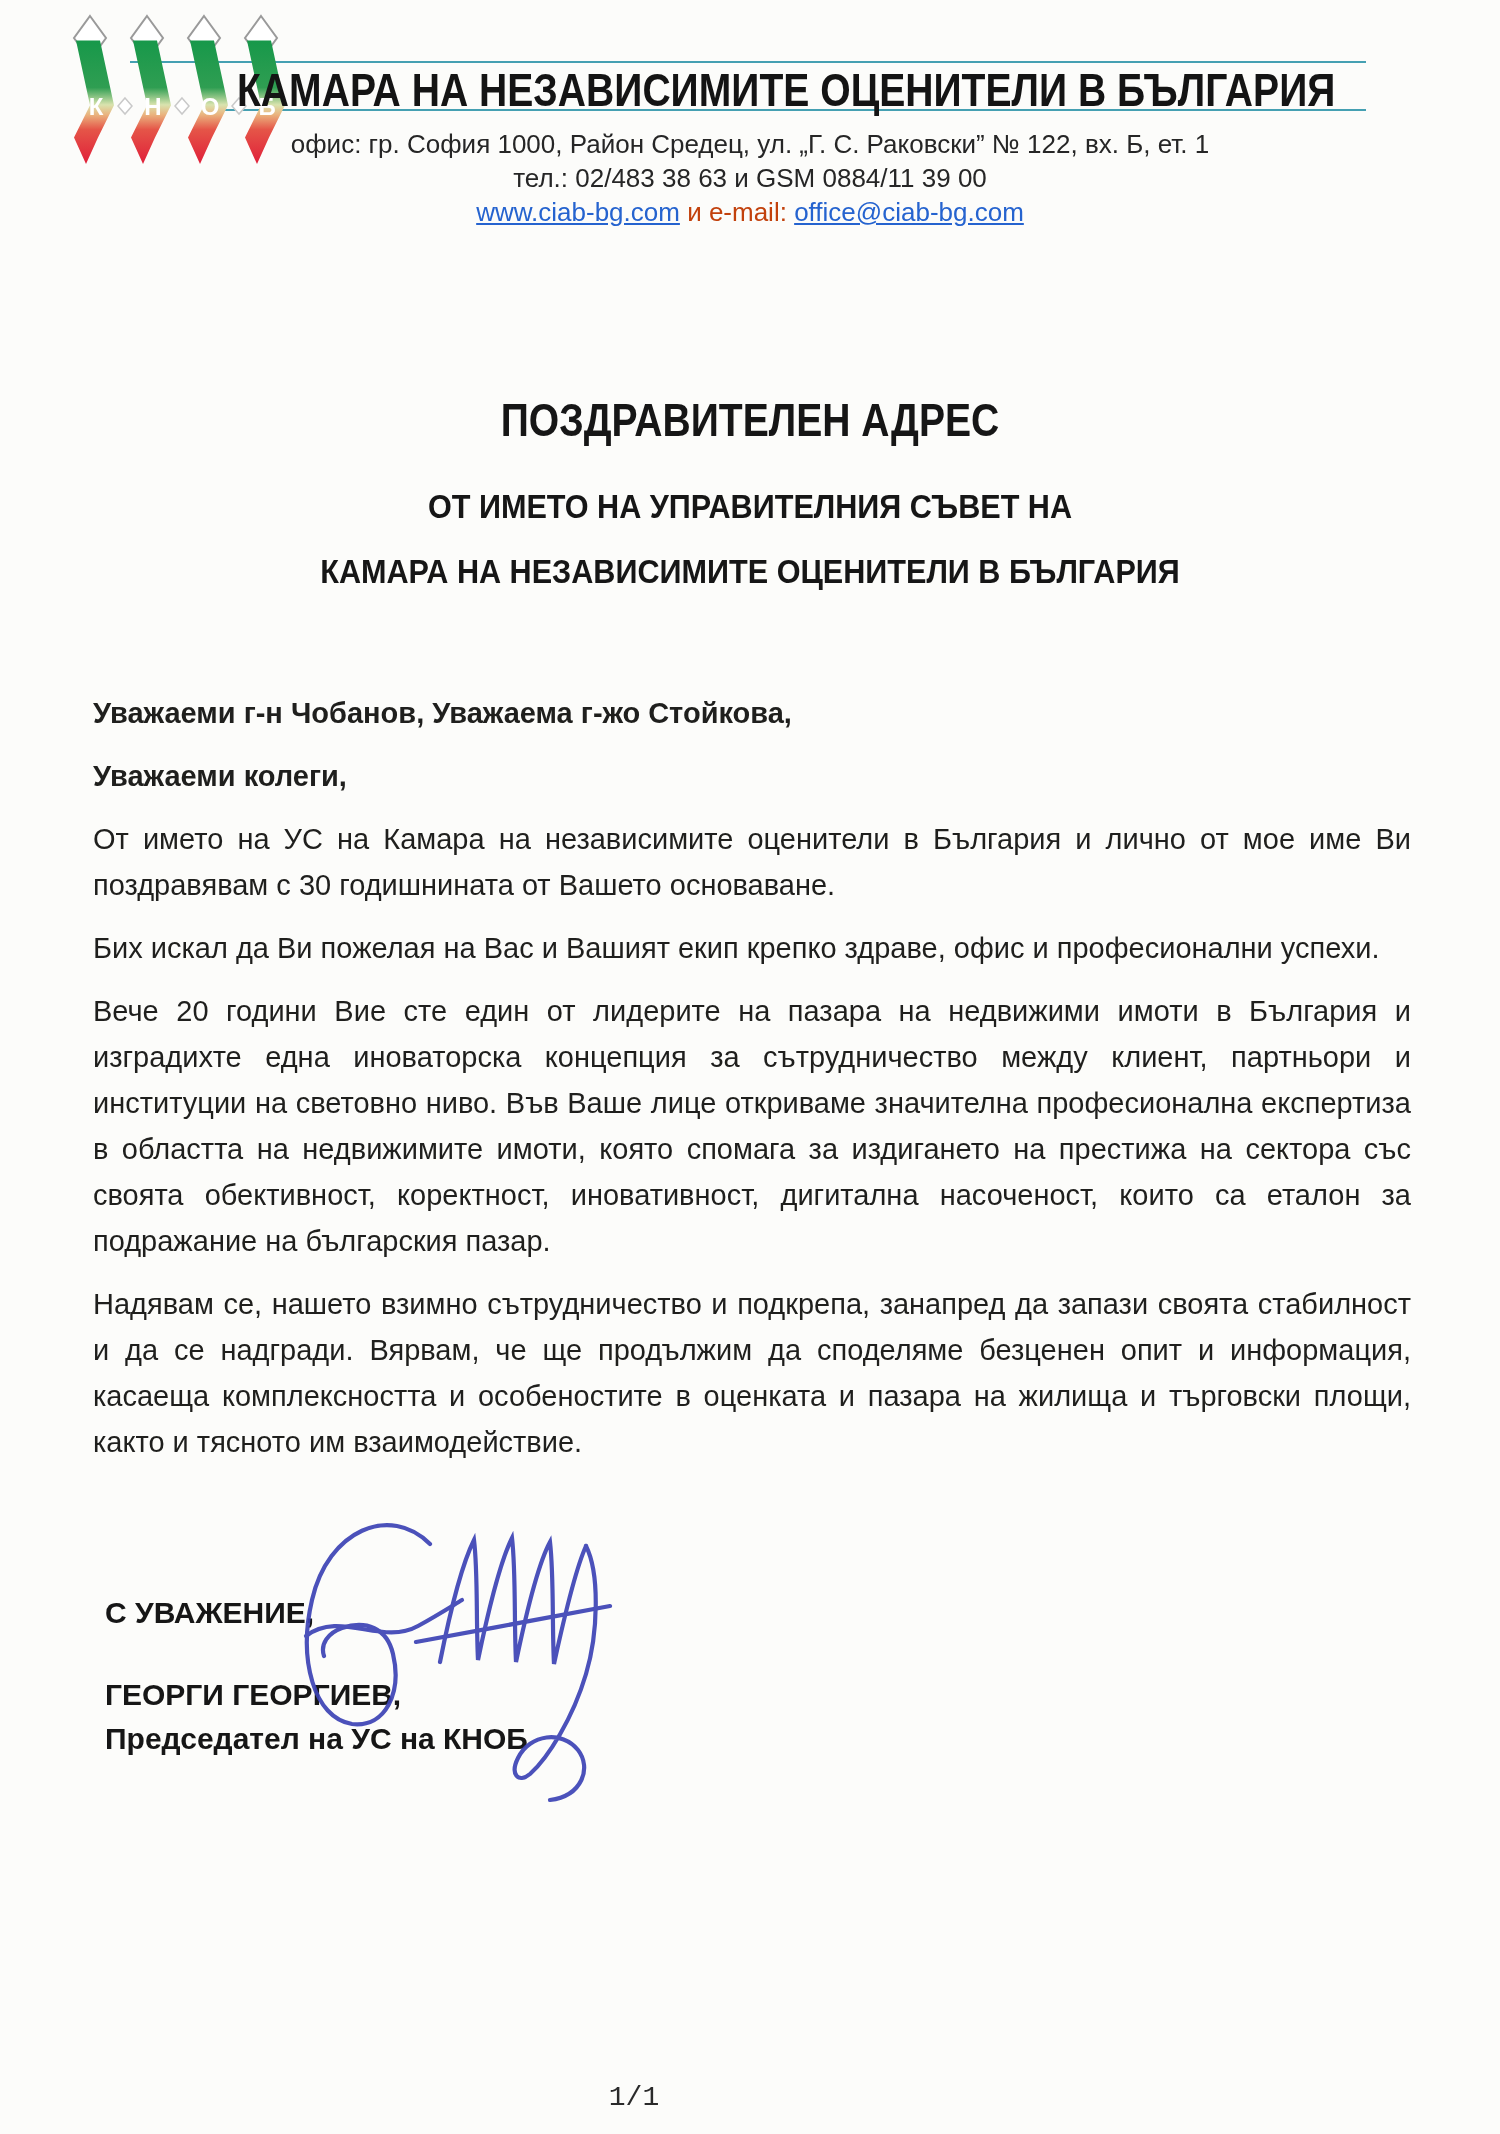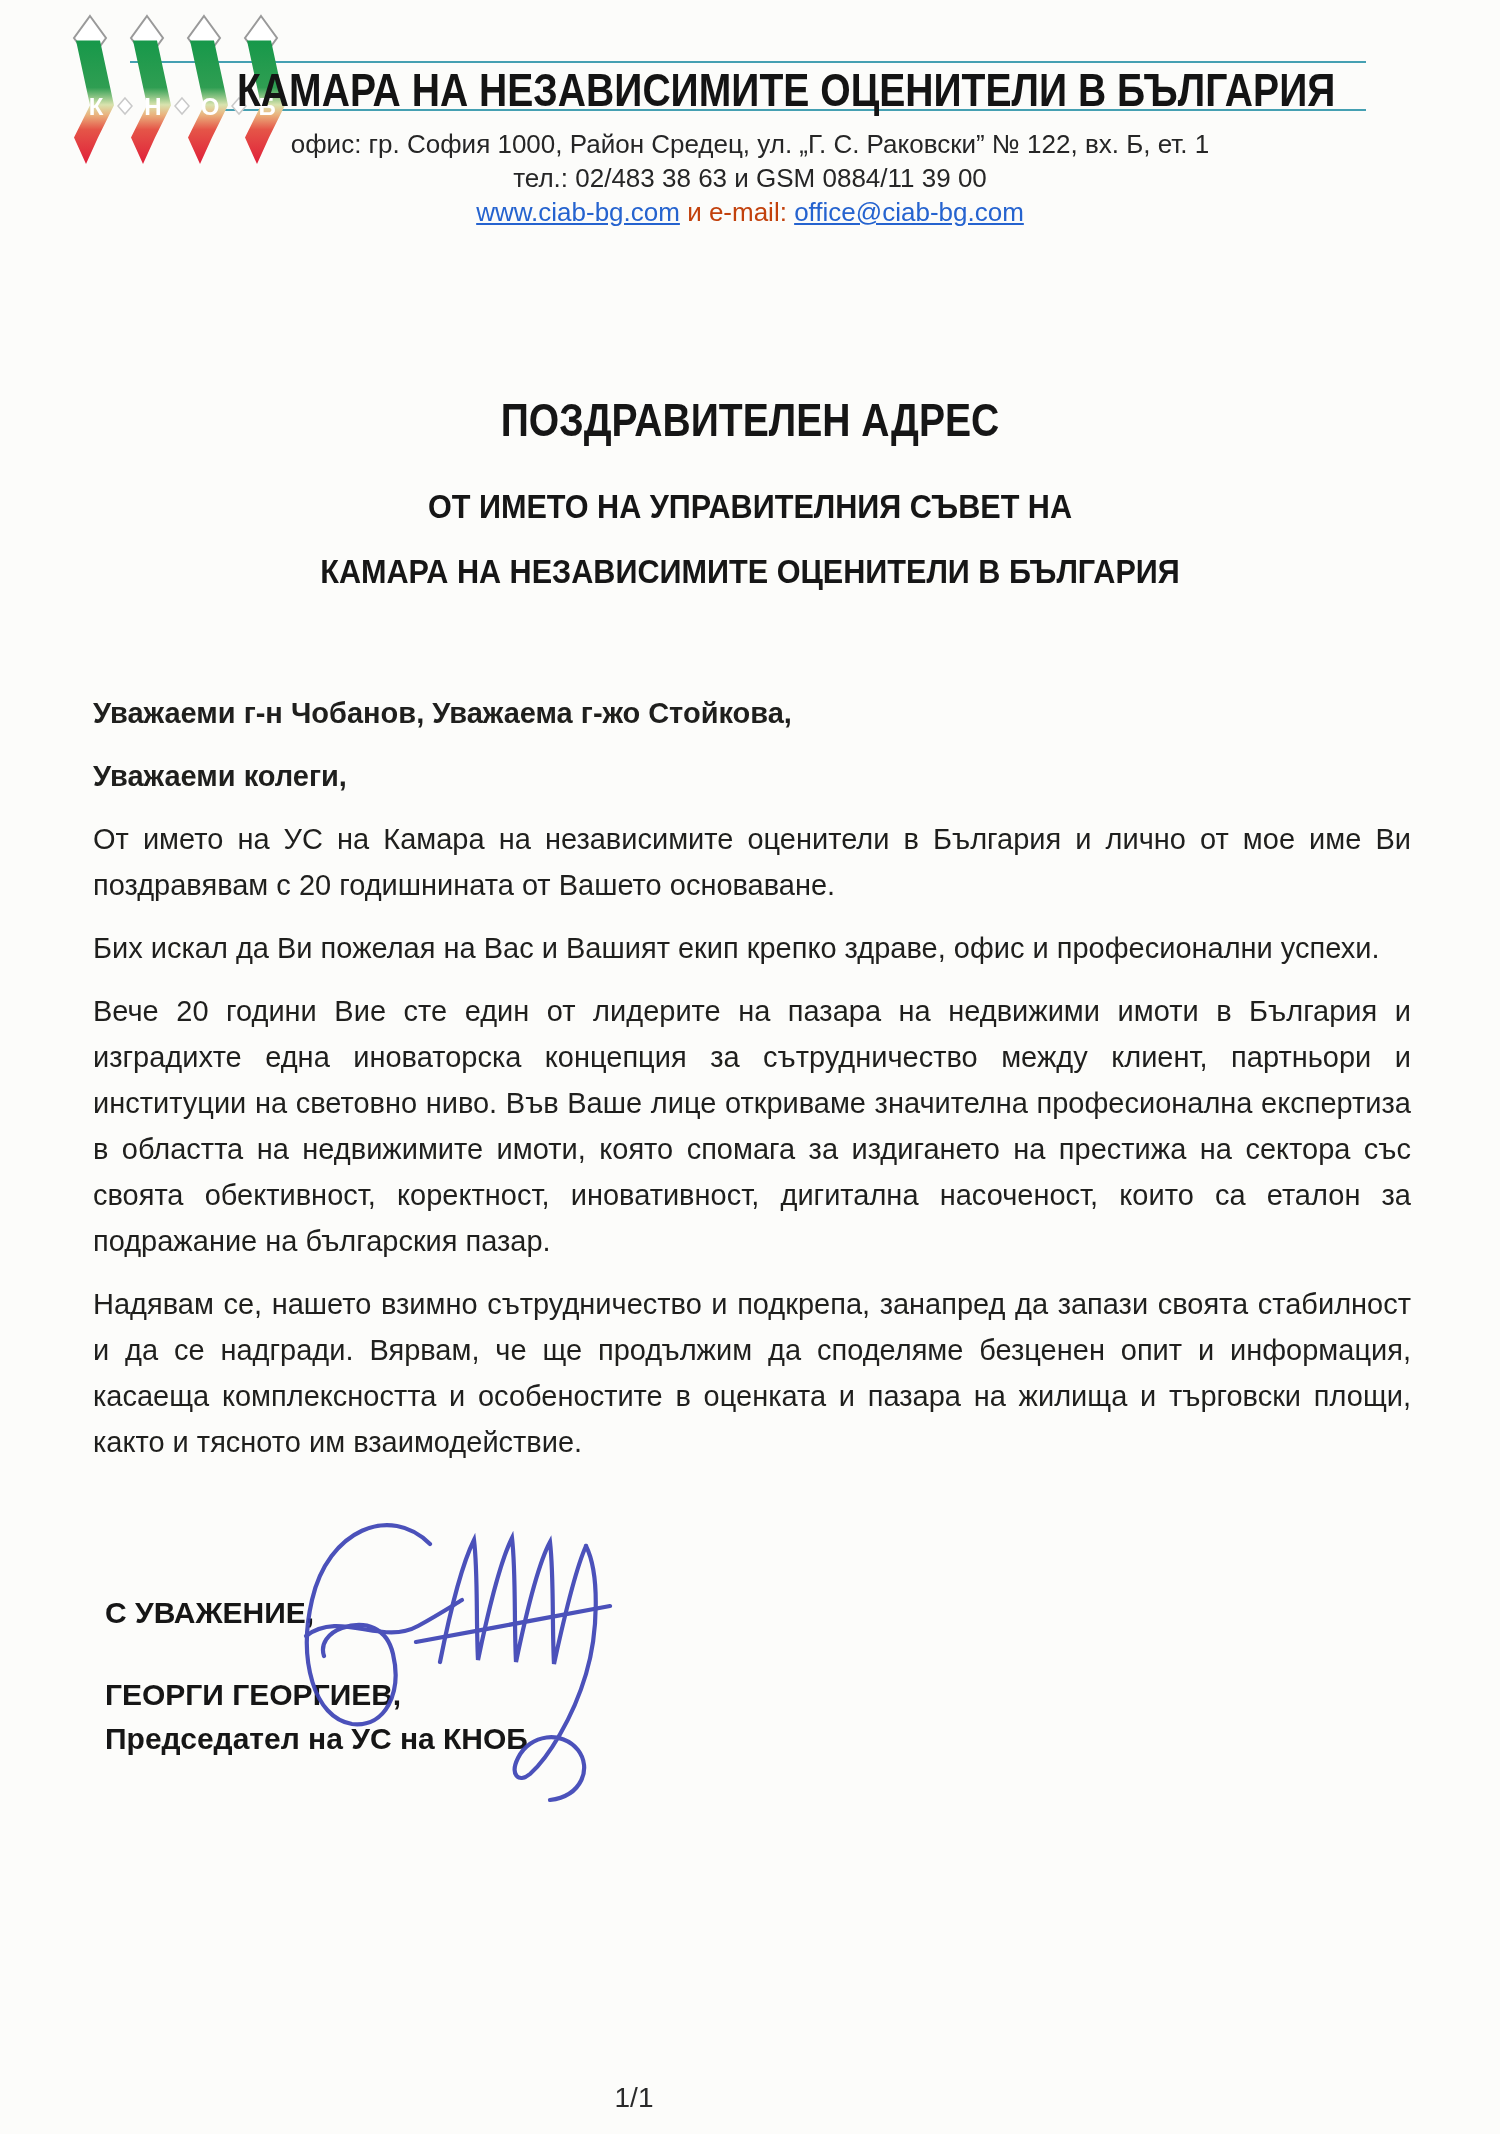--- a/index.html
+++ b/index.html
@@ -43,21 +43,21 @@
   }
   .letter p{margin:0 0 17px 0;}
   .letter p.salut{font-weight:bold;text-align:left;}
   
   .sig-closing{position:absolute;left:105px;top:1596px;font-size:30px;font-weight:bold;color:#161616;}
   .sig-block{position:absolute;left:105px;top:1673px;font-size:30px;font-weight:bold;color:#161616;line-height:44px;}
   .sig-ink{position:absolute;left:290px;top:1512px;width:330px;height:300px;pointer-events:none;}
   
   .footer{
     position:absolute;left:0;top:2082px;width:1268px;text-align:center;
-    font-family:Liberation Sans, sans-serif;font-size:28px;color:#2a2a2a;
+    font-family:Liberation Mono, monospace;font-size:28px;color:#2a2a2a;
   }
 </style>
 </head>
 <body>
 
 <div class="page">
 
   <div class="rule rule-top"></div>
   <div class="rule rule-bottom"></div>
 
@@ -111,21 +111,21 @@
     </div>
   </div>
 
   <div class="h-line h1">ПОЗДРАВИТЕЛЕН АДРЕС</div>
   <div class="h-line h2">ОТ ИМЕТО НА УПРАВИТЕЛНИЯ СЪВЕТ НА</div>
   <div class="h-line h3">КАМАРА НА НЕЗАВИСИМИТЕ ОЦЕНИТЕЛИ В БЪЛГАРИЯ</div>
 
   <div class="letter">
     <p class="salut">Уважаеми г-н Чобанов, Уважаема г-жо Стойкова,</p>
     <p class="salut">Уважаеми колеги,</p>
-    <p>От името на УС на Камара на независимите оценители в България и лично от мое име Ви поздравявам с 20 годишнината от Вашето основаване.</p>
+    <p>От името на УС на Камара на независимите оценители в България и лично от мое име Ви поздравявам с 30 годишнината от Вашето основаване.</p>
     <p>Бих искал да Ви пожелая на Вас и Вашият екип крепко здраве, офис и професионални успехи.</p>
     <p>Вече 20 години Вие сте един от лидерите на пазара на недвижими имоти в България и изградихте една иноваторска концепция за сътрудничество между клиент, партньори и институции на световно ниво. Във Ваше лице откриваме значителна професионална експертиза в областта на недвижимите имоти, която спомага за издигането на престижа на сектора със своята обективност, коректност, иновативност, дигитална насоченост, които са еталон за подражание на българския пазар.</p>
     <p>Надявам се, нашето взимно сътрудничество и подкрепа, занапред да запази своята стабилност и да се надгради. Вярвам, че ще продължим да споделяме безценен опит и информация, касаеща комплексността и особеностите в оценката и пазара на жилища и търговски площи, както и тясното им взаимодействие.</p>
   </div>
 
   <div class="sig-closing">С УВАЖЕНИЕ,</div>
   <div class="sig-block">
     <div>ГЕОРГИ ГЕОРГИЕВ,</div>
     <div>Председател на УС на КНОБ</div>
   </div>

